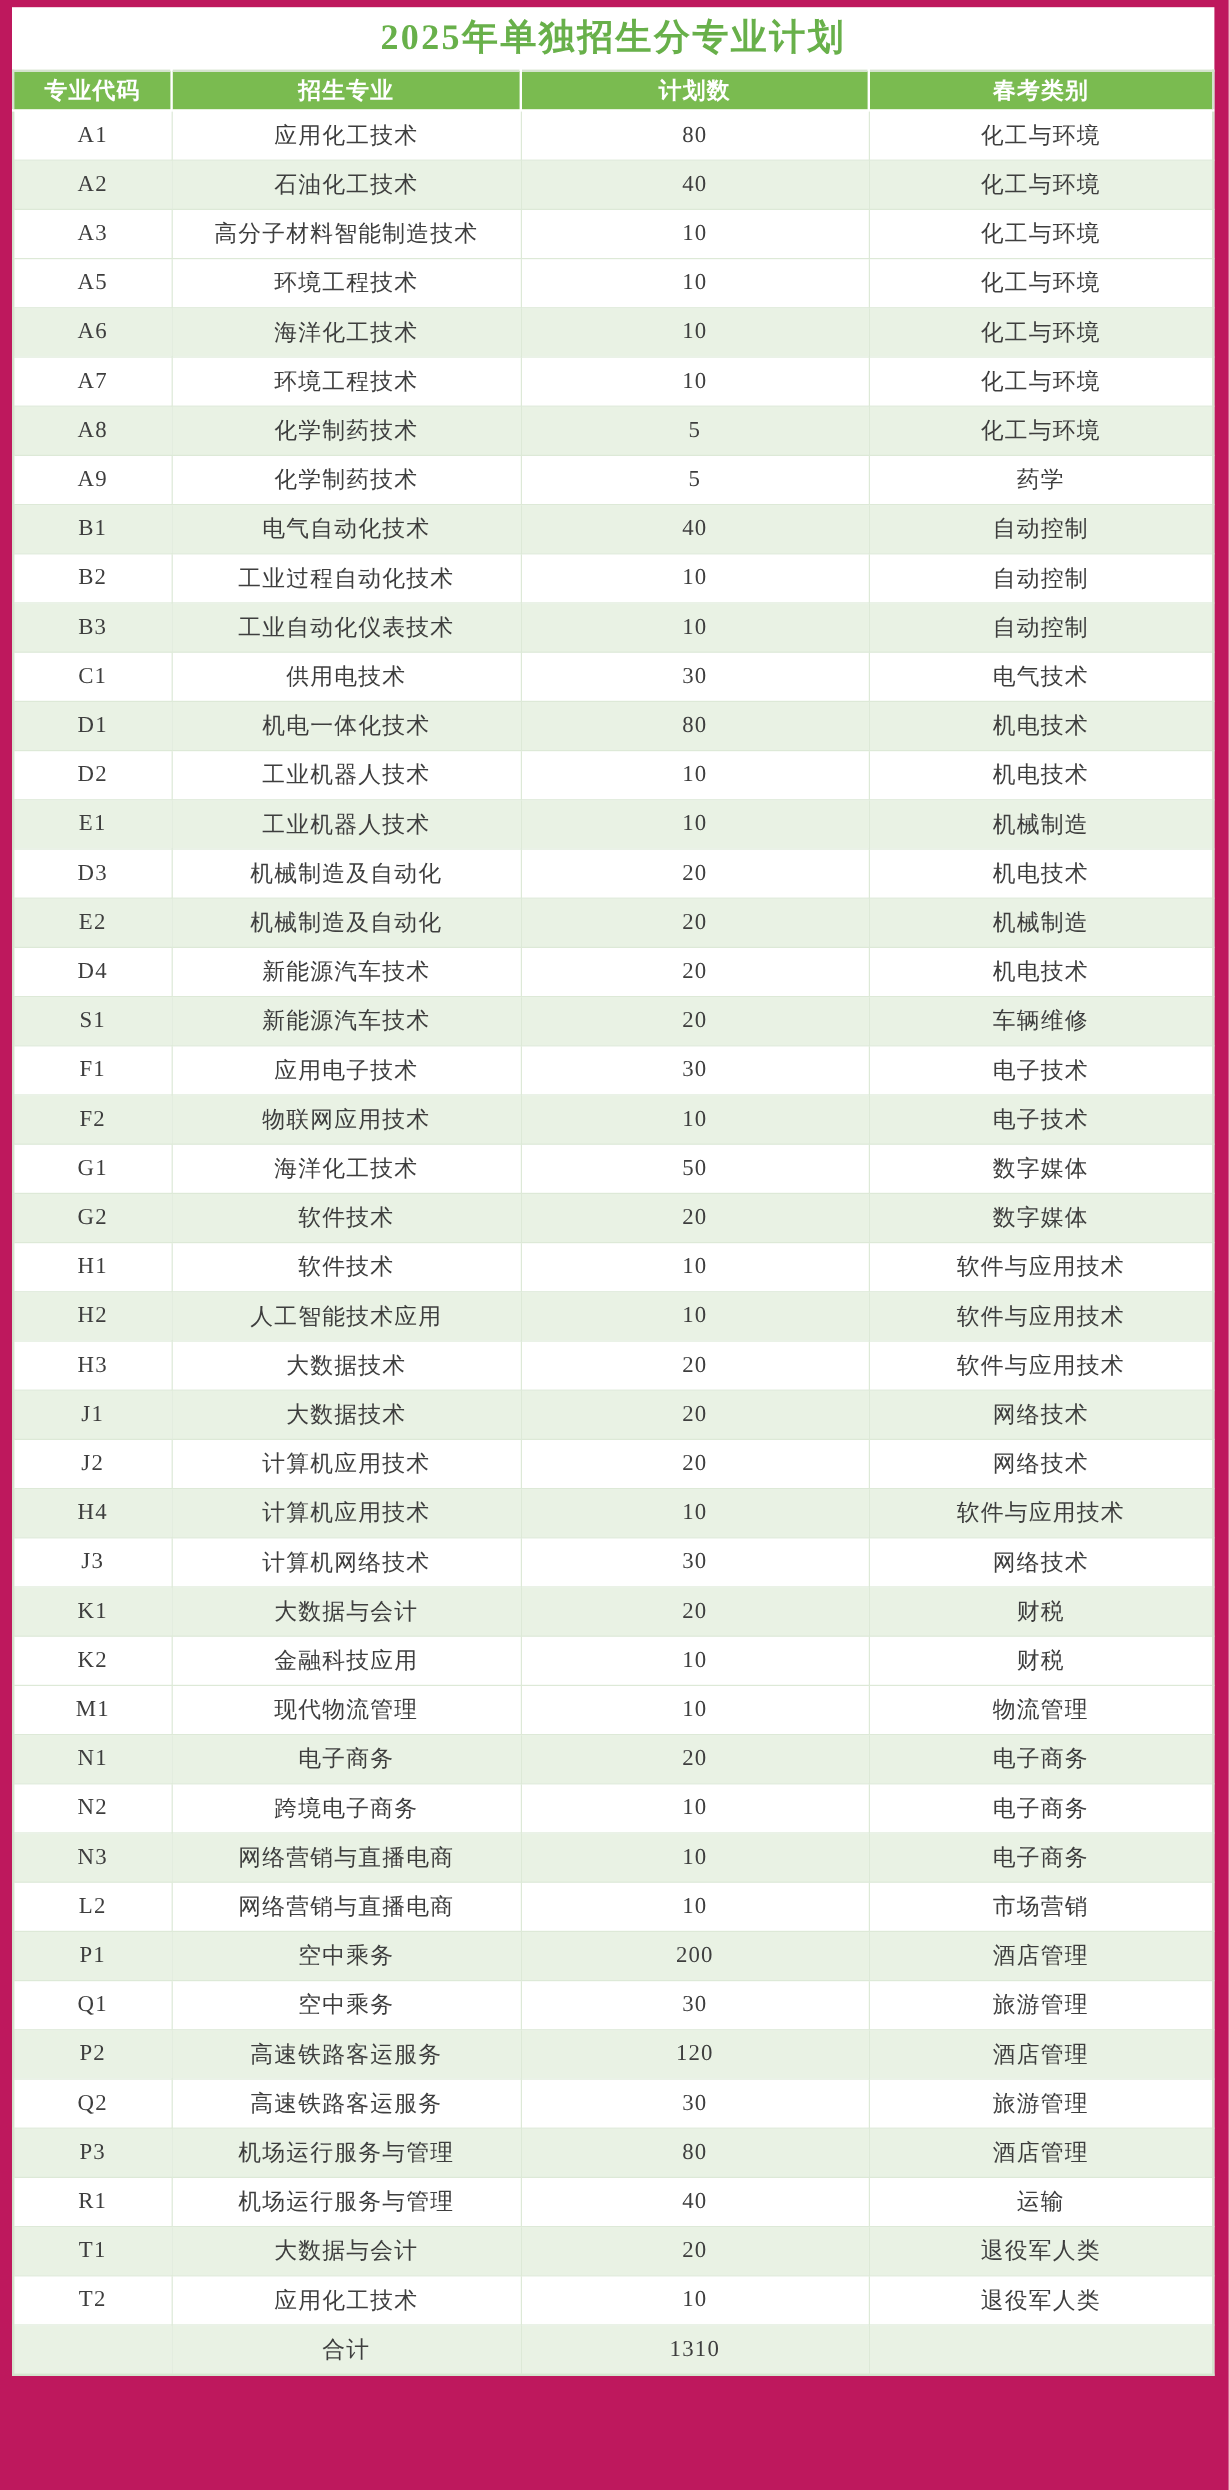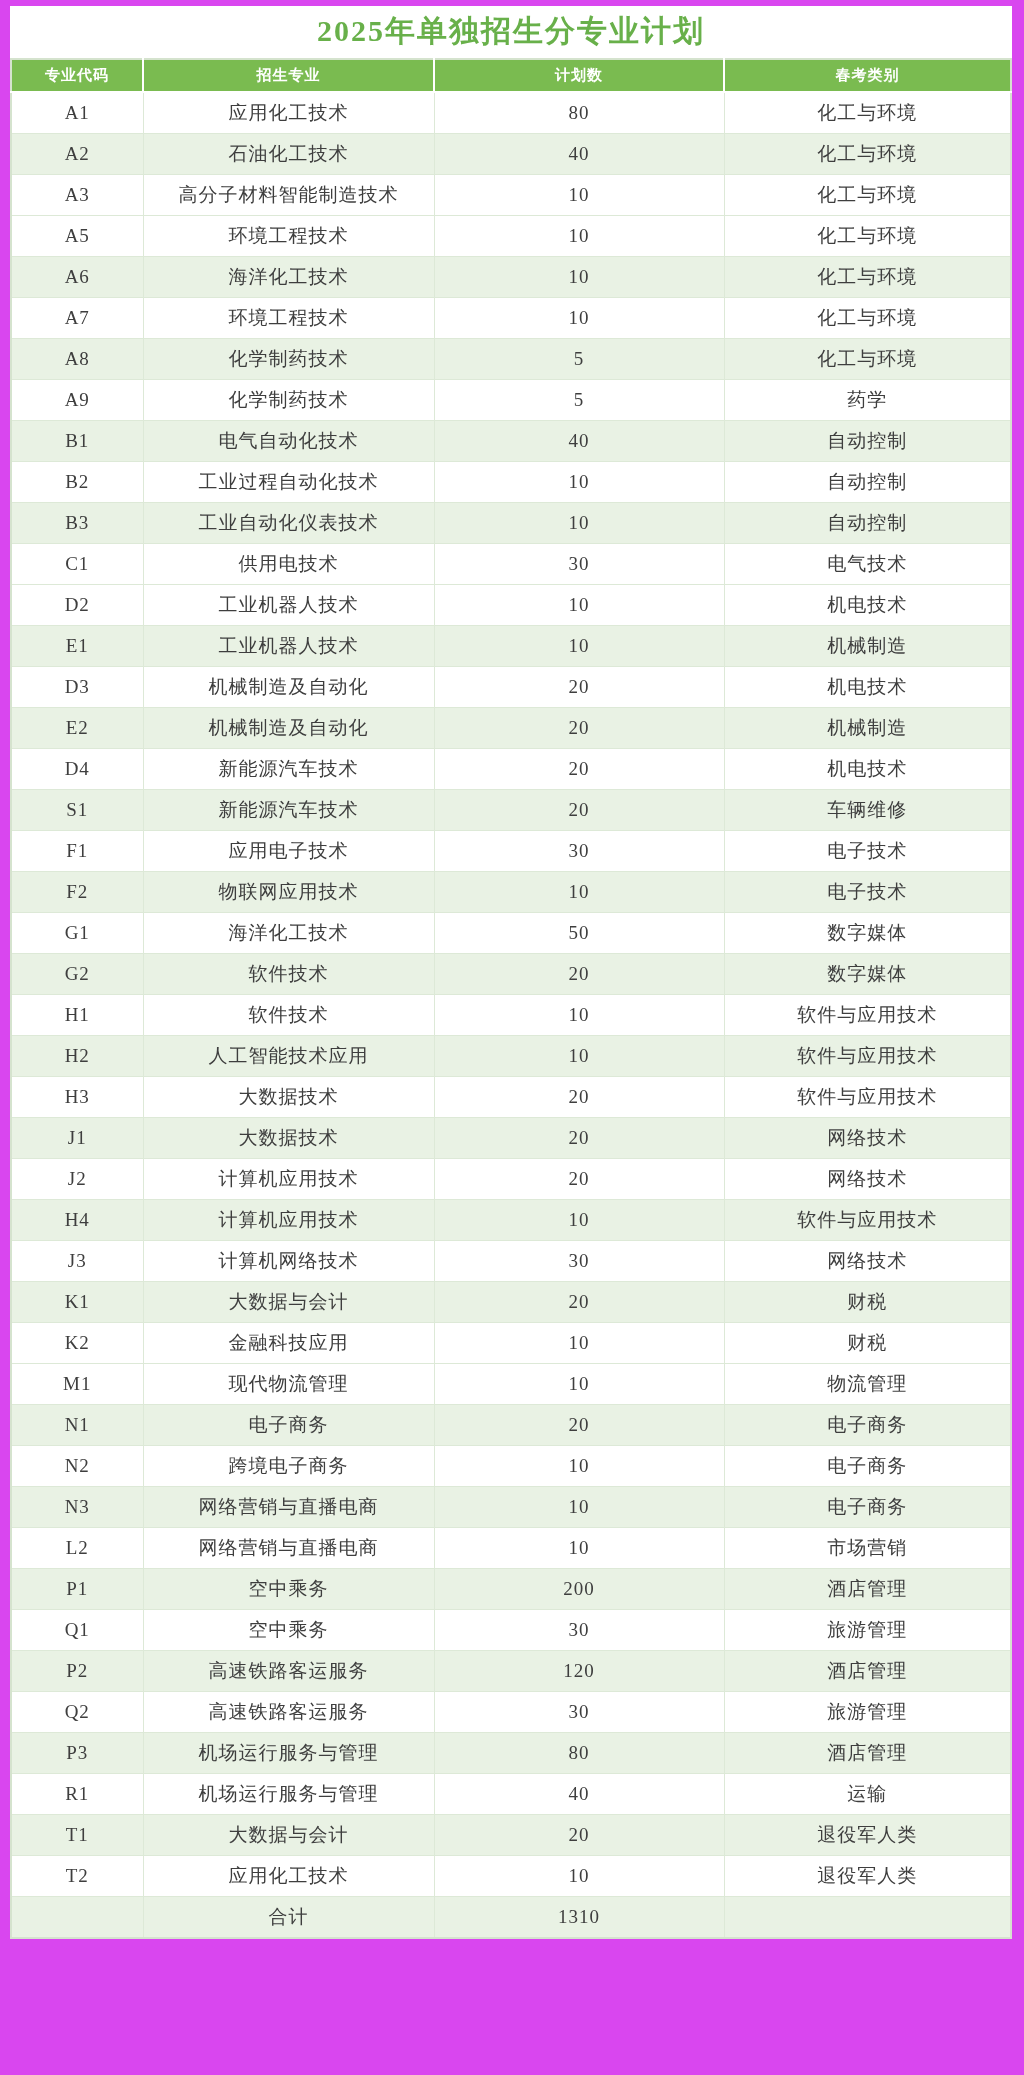--- a/index.html
+++ b/index.html
@@ -5,21 +5,21 @@
   html, body {
     margin: 0;
     padding: 0;
     background: #f2f2ef;
     font-family: "Liberation Serif", "DejaVu Serif", serif;
   }
   .page {
     width: 1024px;
     height: 2075px;
     position: relative;
-    background: #d946ef;
+    background: #be185d;
   }
   .card {
     position: absolute;
     left: 10px;
     top: 6px;
     width: 1002px;
     background: #ffffff;
   }
   .title {
     margin: 0;
@@ -32,21 +32,21 @@
   }
   table.plan {
     width: 100%;
     border-collapse: collapse;
     table-layout: fixed;
     border: 2px solid #d5e3ce;
   }
   table.plan thead th {
     background: #7abb50;
     color: #ffffff;
-    font-size: 15px;
+    font-size: 19px;
     font-weight: 700;
     height: 31px;
     padding: 0;
     border: 2px solid #ffffff;
     border-top: none;
     letter-spacing: 1px;
     text-align: center;
   }
   table.plan thead th:first-child { border-left: none; }
   table.plan thead th:last-child  { border-right: none; }
@@ -152,20 +152,26 @@
             <td>工业自动化仪表技术</td>
             <td>10</td>
             <td>自动控制</td>
           </tr>
           <tr>
             <td>C1</td>
             <td>供用电技术</td>
             <td>30</td>
             <td>电气技术</td>
           </tr>
+          <tr class="alt">
+            <td>D1</td>
+            <td>机电一体化技术</td>
+            <td>80</td>
+            <td>机电技术</td>
+          </tr>
           <tr>
             <td>D2</td>
             <td>工业机器人技术</td>
             <td>10</td>
             <td>机电技术</td>
           </tr>
           <tr class="alt">
             <td>E1</td>
             <td>工业机器人技术</td>
             <td>10</td>

